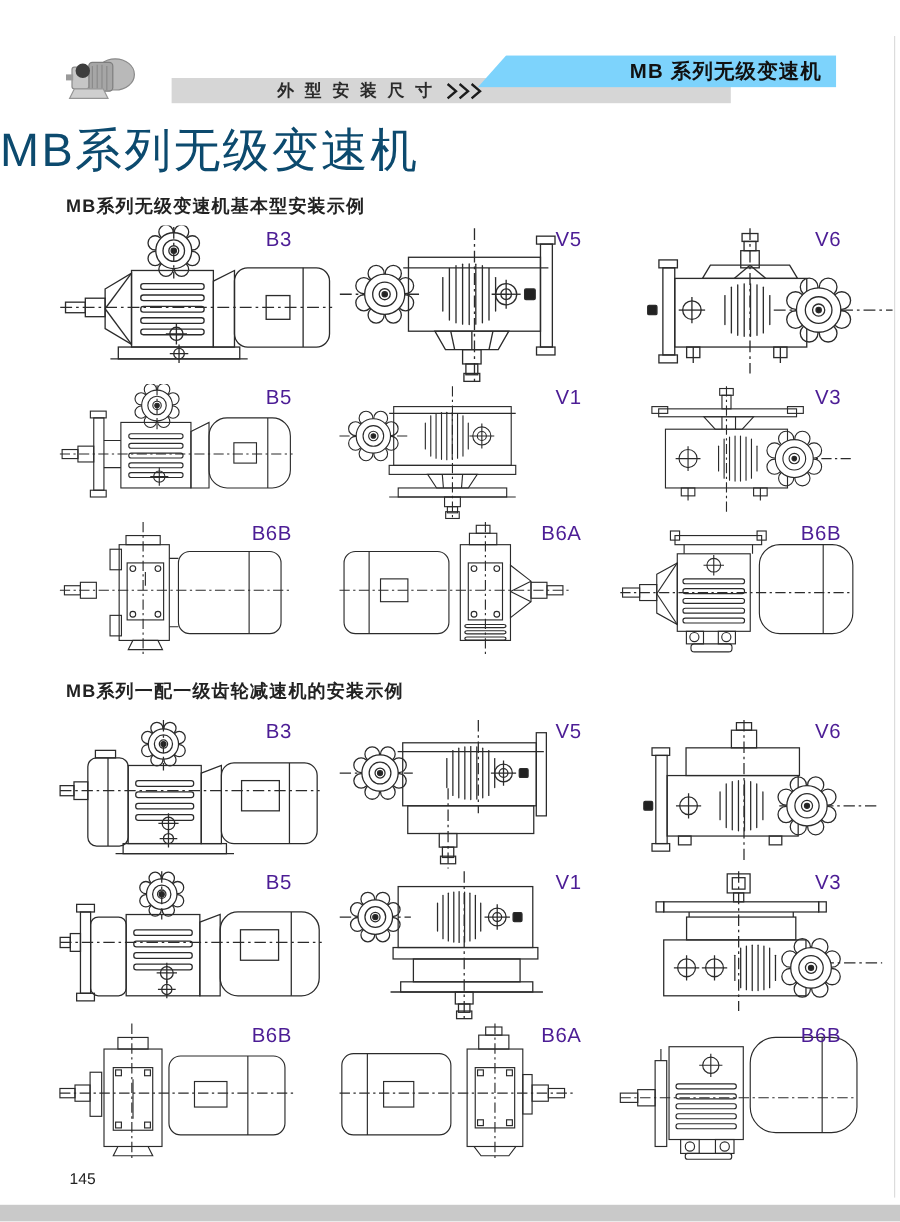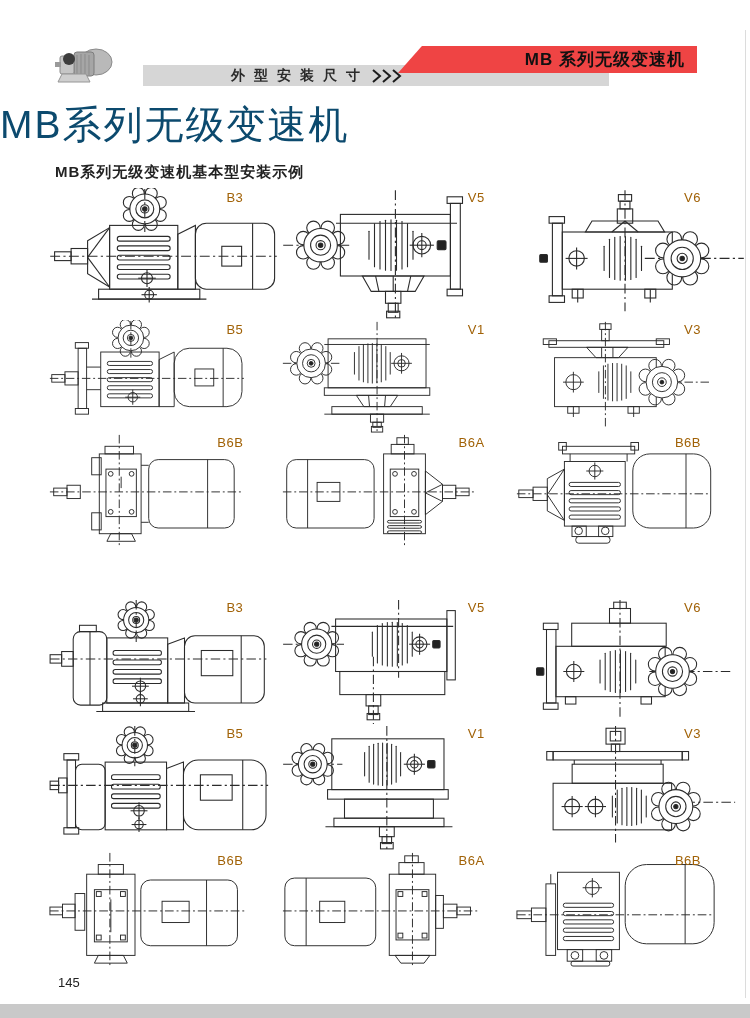--- a/index.html
+++ b/index.html
@@ -8,39 +8,39 @@
   .page{position:absolute;inset:0;outline:1px solid #e3e3e3;}
   .edge-r{position:absolute;top:30px;bottom:20px;right:4px;width:1px;background:#dcdcdc;}
 
   
   .photo{position:absolute;left:52px;top:42px;width:66px;height:48px;}
   .band-light{position:absolute;left:143px;top:65px;width:466px;height:21px;background:#d6d6d6;
               display:flex;align-items:center;}
   .band-light .crumb{font-size:14px;font-weight:600;letter-spacing:9px;color:#2b2b2b;
               padding-left:88px;white-space:nowrap;}
   .chev{margin-left:2px;flex:0 0 auto;}
-  .band-dark{position:absolute;left:398px;top:46px;width:299px;height:27px;background:#ef4444;
+  .band-dark{position:absolute;left:398px;top:46px;width:299px;height:27px;background:#7dd3fc;
              clip-path:polygon(8% 0,100% 0,100% 100%,0 100%);
              display:flex;align-items:center;justify-content:flex-end;}
   .band-dark .series{font-size:17px;font-weight:bold;color:#111;padding-right:12px;letter-spacing:1px;}
 
   .main-title{position:absolute;left:0;top:98px;width:100%;
               font-size:39px;font-weight:normal;letter-spacing:2px;color:#0c4a6e;}
 
   .sec-head{position:absolute;left:55px;font-size:15px;font-weight:700;color:#222;letter-spacing:1px;}
   .sec-head.s1{top:163px;}
   .sec-head.s2{top:567px;}
 
   .grid{position:absolute;left:48px;width:700px;display:grid;
         grid-template-columns:1fr 1fr 1fr;}
   .grid.g1{top:188px;grid-template-rows:132px 113px 114px;}
   .grid.g2{top:598px;grid-template-rows:126px 127px 116px;}
   .cell{position:relative;}
   .cell svg{width:100%;height:100%;display:block;}
-  .lbl{position:absolute;top:2px;font-size:13px;color:#a16207;letter-spacing:0.5px;}
+  .lbl{position:absolute;top:2px;font-size:17px;color:#4c1d95;letter-spacing:0.5px;}
   .c1 .lbl{right:38px;} .c2 .lbl{right:30px;} .c3 .lbl{right:47px;}
 
   .page-num{position:absolute;left:58px;top:975px;font-size:13px;color:#222;}
   .footer-bar{position:absolute;left:0;right:0;bottom:0;height:14px;background:#c9c9c9;}
 </style>
 </head>
 <body>
 
 <div class="page">
   <div class="edge-r"></div>
@@ -433,20 +433,21 @@
             <circle cx="95" cy="103" r="4" fill="none"></circle>
             <rect x="64" y="109" width="36" height="7" rx="3" fill="none"></rect>
             <rect x="124" y="22" width="82" height="78" rx="18" fill="none"></rect>
             <line x1="180" y1="22" x2="180" y2="100"></line>
           </g>
         </svg>
         <span class="lbl">B6B</span>
       </div>
     </div>
 
+  <div class="sec-head s2">MB系列一配一级齿轮减速机的安装示例</div>
   <div class="grid g2">
       <div class="cell c1">
         <svg viewBox="0 0 210 120" preserveAspectRatio="xMinYMid meet">
           <g stroke="#2b2b2b" fill="none" stroke-width="1">
             <line x1="2" y1="58" x2="208" y2="58" stroke-dasharray="9 3 2 3"></line>
             <rect x="2" y="54" width="11" height="8" rx="0" fill="none"></rect>
             <rect x="13" y="51" width="11" height="14" rx="0" fill="none"></rect>
             <rect x="24" y="32" width="32" height="70" rx="7" fill="none"></rect>
             <line x1="40" y1="32" x2="40" y2="102"></line>
             <rect x="30" y="26" width="16" height="6" rx="0" fill="none"></rect>

